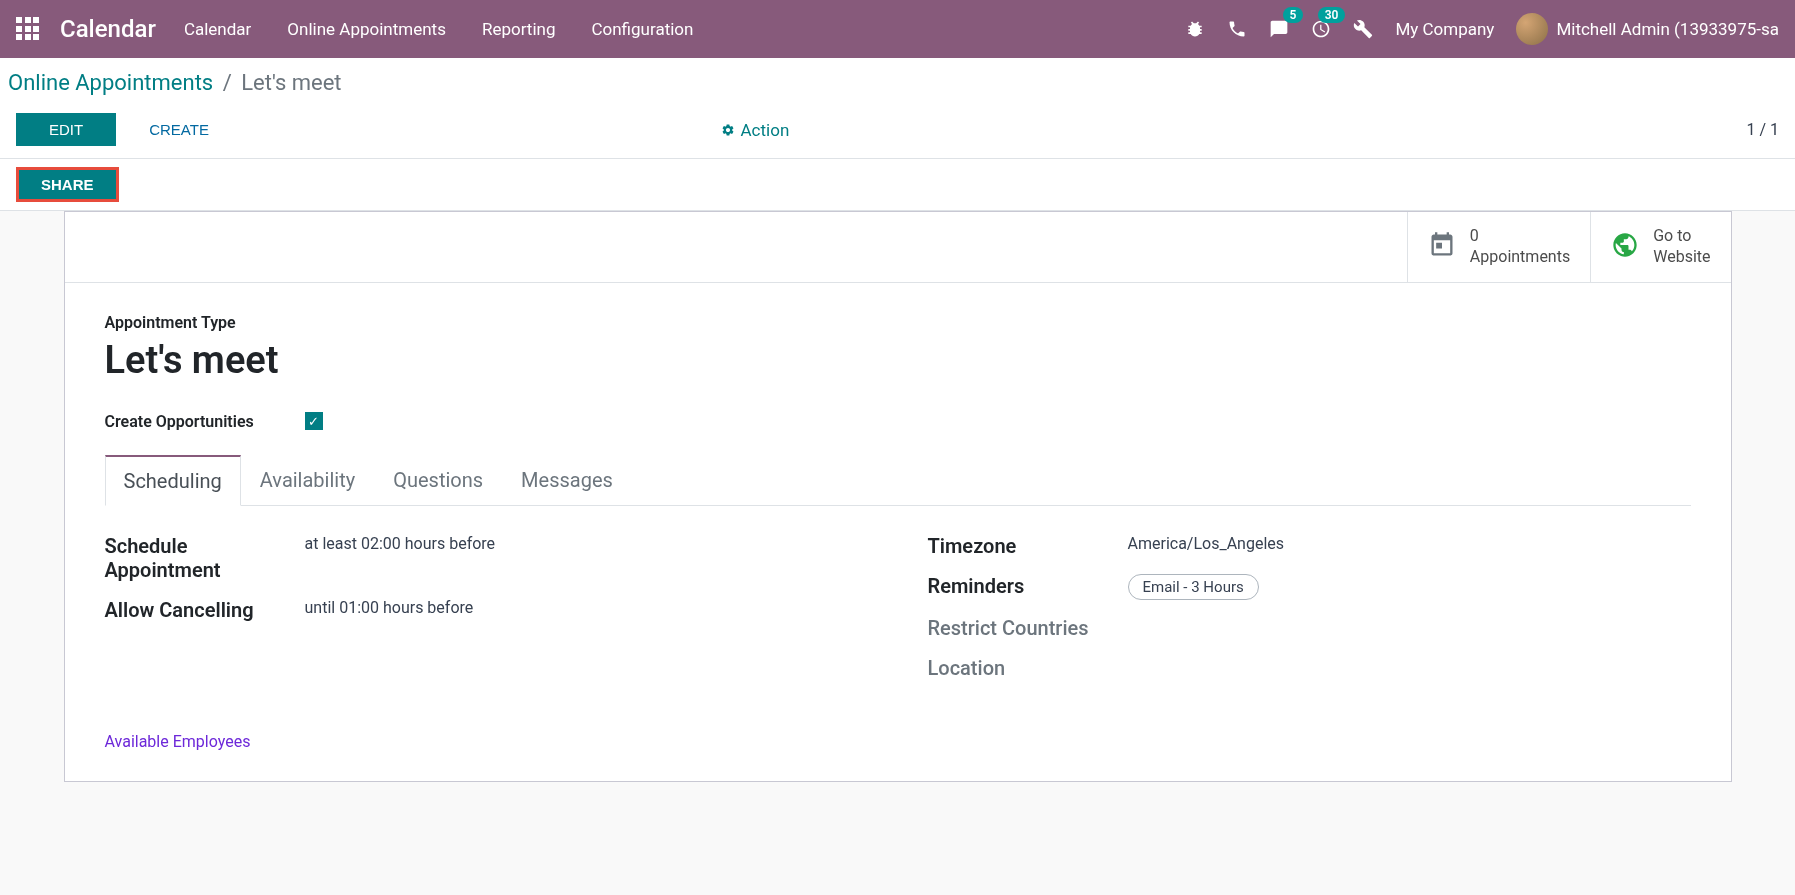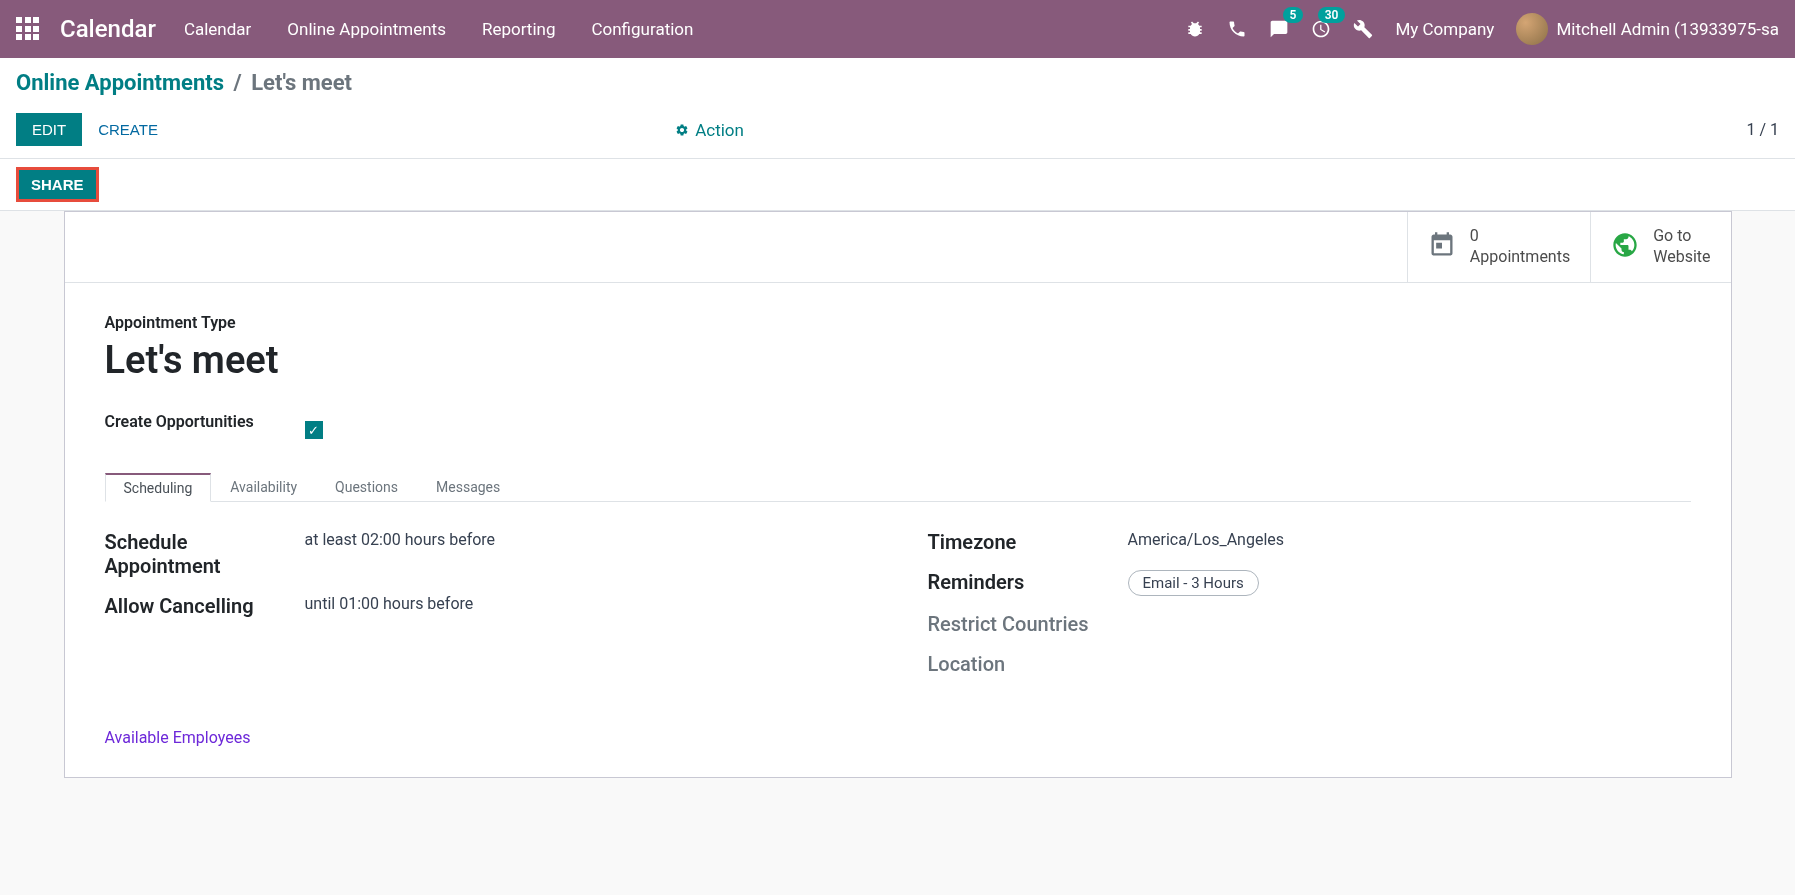--- a/index.html
+++ b/index.html
@@ -14,53 +14,53 @@
     .navbar-right { margin-left: auto; display: flex; align-items: center; gap: 22px; }
     .nav-icon { color: #fff; cursor: pointer; display: flex; align-items: center; position: relative; }
     .nav-icon svg { width: 20px; height: 20px; fill: #fff; }
     .badge { position: absolute; top: -12px; right: -14px; background: #00A09D; color: #fff; border-radius: 10px; font-size: 12px; padding: 1px 7px; font-weight: 600; }
     .company-name { font-size: 17px; color: #fff; cursor: pointer; }
     .user-info { display: flex; align-items: center; gap: 8px; cursor: pointer; }
     .avatar { width: 32px; height: 32px; border-radius: 50%; background: radial-gradient(circle at 30% 30%, #d4a574, #8b6f47); }
     .user-name { font-size: 17px; color: #fff; }
     
     .control-panel { background: #fff; border-bottom: 1px solid #dee2e6; }
-    .cp-top { padding: 12px 16px 10px; font-weight: bold; }
+    .cp-top { padding: 12px 8px 10px; }
     .breadcrumb { font-size: 22px; }
     .breadcrumb a { color: #017E84; text-decoration: none; }
     .breadcrumb .sep { color: #6c757d; margin: 0 4px; }
     .breadcrumb .current { color: #6c757d; }
     .cp-bottom { display: flex; align-items: center; padding: 8px 16px 12px; }
-    .btn { border: none; padding: 8px 16px; font-size: 15px; font-weight: 500; cursor: pointer; text-transform: uppercase; }
+    .btn { border: none; padding: 8px 33px; font-size: 15px; font-weight: 500; cursor: pointer; text-transform: uppercase; }
     .btn-primary { background: #017E84; color: #fff; }
     .btn-secondary { background: transparent; color: #0369a1; }
     .action-link { margin-left: auto; margin-right: auto; color: #017E84; cursor: pointer; display: flex; align-items: center; gap: 6px; font-size: 17px; }
     .pager { margin-left: auto; color: #374151; font-size: 16px; }
     
     .statusbar { background: #fff; border-bottom: 1px solid #dee2e6; padding: 8px 16px; }
-    .btn-share { background: #017E84; color: #fff; border: 3px solid #e74c3c; padding: 6px 12px; font-weight: 600; font-size: 15px; cursor: pointer; }
+    .btn-share { background: #017E84; color: #fff; border: 3px solid #e74c3c; padding: 6px 22px; font-weight: 600; font-size: 15px; cursor: pointer; }
     
     .form-view { max-width: 1700px; margin: 0 auto; padding: 0 16px; }
     .form-sheet { background: #fff; border: 1px solid #c8c8d3; margin-top: 0; }
     
     .button-box { display: flex; justify-content: flex-end; border-bottom: 1px solid #dee2e6; }
     .stat-button { display: flex; align-items: center; gap: 14px; padding: 14px 20px; border-left: 1px solid #dee2e6; cursor: pointer; }
     .stat-icon svg { width: 28px; height: 28px; }
     .stat-text { font-size: 16px; color: #4c4c4c; line-height: 1.3; }
     
     .form-content { padding: 30px 40px; }
     .field-label { font-size: 16px; font-weight: 600; color: #212529; margin-bottom: 6px; }
     .title { font-size: 38px; font-weight: 600; color: #212529; margin-bottom: 30px; }
     
     .field-row { display: flex; align-items: center; margin-bottom: 24px; }
-    .field-row .field-label { width: 200px; margin-bottom: 18px; }
+    .field-row .field-label { width: 200px; margin-bottom: 0; }
     .checkbox { width: 18px; height: 18px; background: #017E84; color: #fff; display: flex; align-items: center; justify-content: center; font-size: 13px; }
     
     .tabs { display: flex; border-bottom: 1px solid #dee2e6; margin-top: 10px; }
-    .tab { padding: 5px 18px; font-size: 14px; color: #6c757d; cursor: pointer; border: 1px solid transparent; border-bottom: none; margin-bottom: -1px; }
+    .tab { padding: 12px 18px; font-size: 20px; color: #6c757d; cursor: pointer; border: 1px solid transparent; border-bottom: none; margin-bottom: -1px; }
     .tab.active { color: #495057; background: #fff; border-color: #dee2e6; border-bottom: 1px solid #fff; border-top: 2px solid #875A7B; }
     
     .tab-content { padding: 20px 0; display: flex; gap: 60px; }
     .col { flex: 1; }
     .data-row { display: flex; padding: 8px 0; }
     .data-label { width: 200px; font-size: 20px; font-weight: 600; color: #212529; }
     .data-label.muted { color: #6c757d; font-weight: 500; }
     .data-value { font-size: 16px; color: #374151; }
     .tag { display: inline-block; border: 1px solid #adb5bd; border-radius: 14px; padding: 3px 14px; font-size: 15px; color: #374151; }
     

